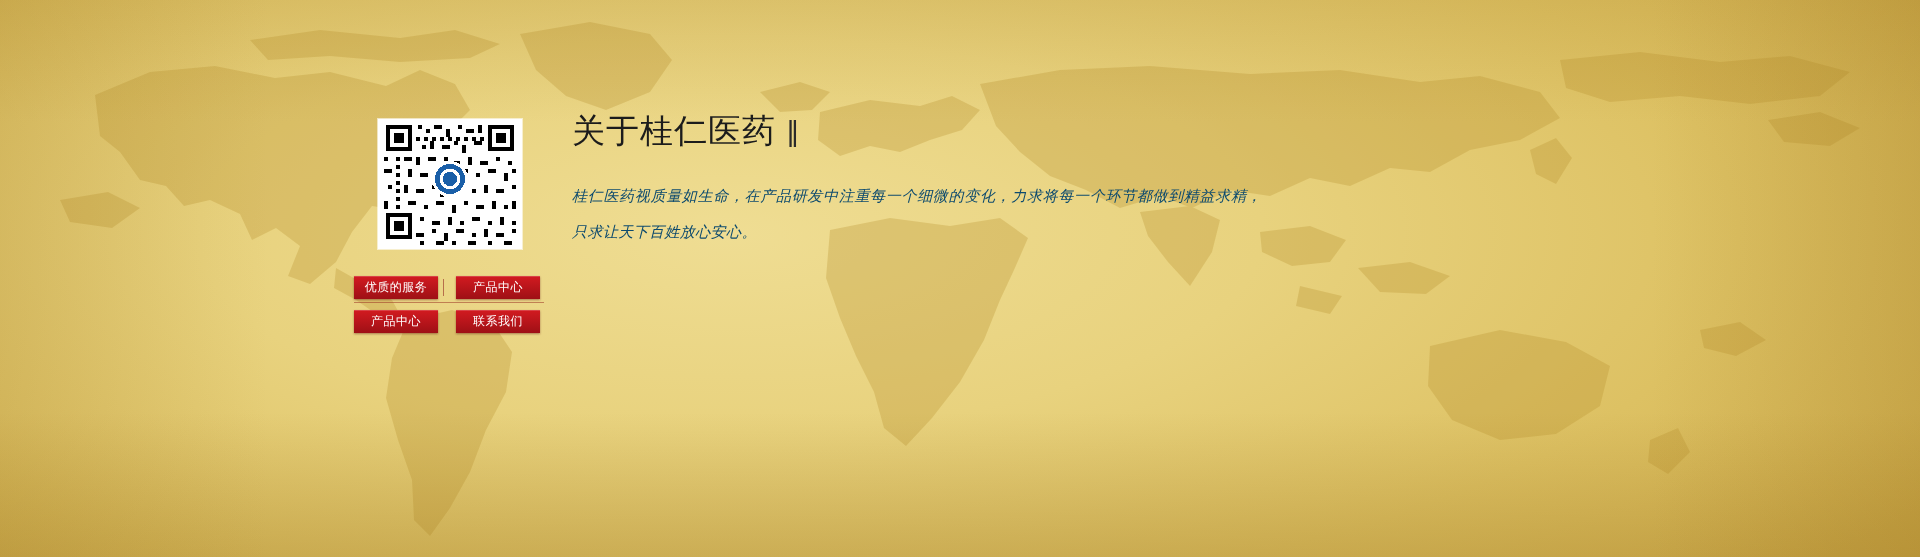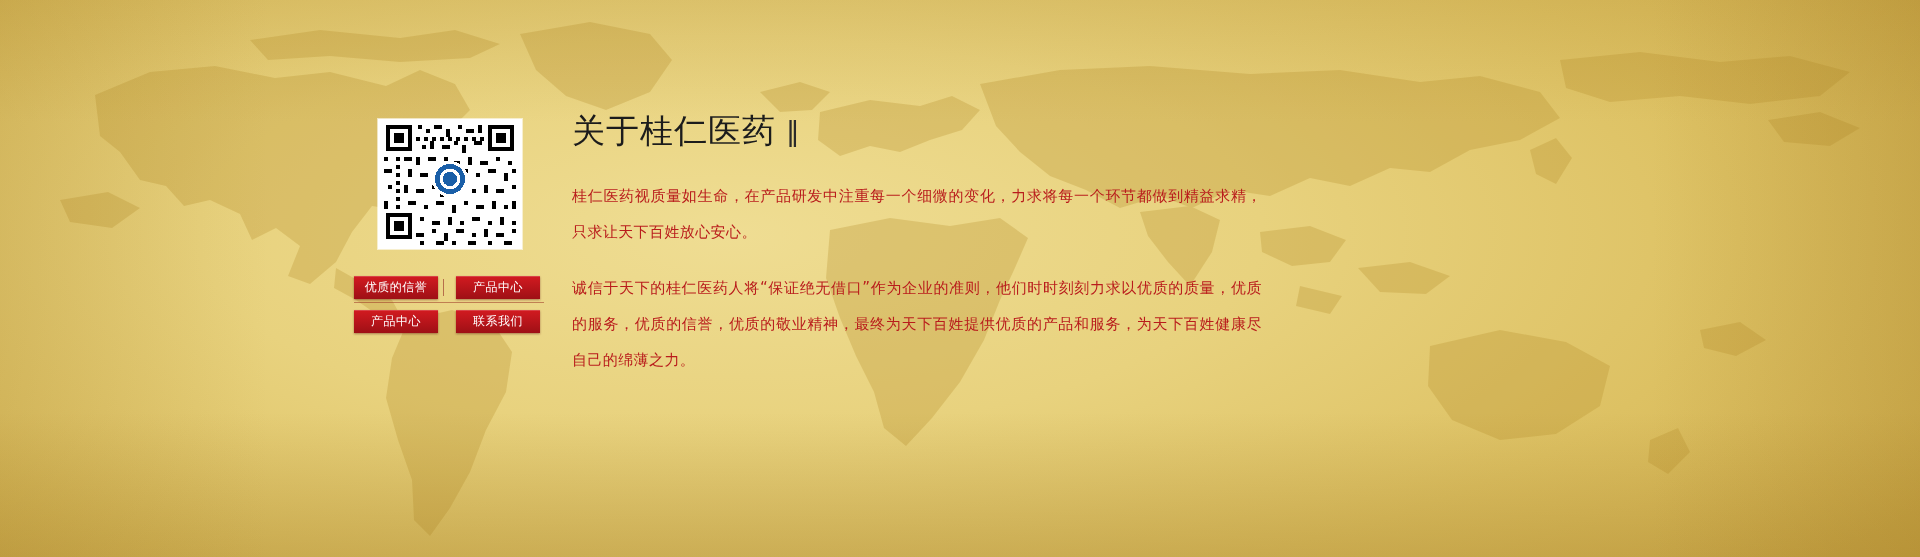--- a/index.html
+++ b/index.html
@@ -101,24 +101,25 @@
     line-height:1;
   }
   .heading-sub{
     font-size:21px; color:#2b2b2b;
     letter-spacing:.5px; line-height:1;
   }
 
   .body-block{ margin-top:31px; }
   .para{
     font-size:15px;
-    color:#b91c1c;
+    color:#0c4a6e;
     line-height:36px;
     letter-spacing:.4px;
     text-align:justify;
+    font-style:italic;
   }
   .para + .para{ margin-top:20px; }
 </style>
 </head>
 <body>
 
 <div class="bg-root">
   <div class="bg-gradient"></div>
 
   <div class="bg-map">
@@ -293,35 +294,34 @@
         </g>
 
         <circle cx="36" cy="30" r="9" fill="#ffffff"></circle>
         <circle cx="36" cy="30" r="7.5" fill="#1a5fa8"></circle>
         <circle cx="36" cy="30" r="5.2" fill="#ffffff"></circle>
         <circle cx="36" cy="30" r="3.6" fill="#1a5fa8"></circle>
       </svg>
     </div>
 
     <div class="btn-grid">
-      <button class="btn">优质的信誉</button>
+      <button class="btn">优质的服务</button>
       <button class="btn">产品中心</button>
       <button class="btn">产品中心</button>
       <button class="btn">联系我们</button>
       <div class="btn-sep"></div>
       <div class="btn-underline"></div>
     </div>
   </div>
 
   <div class="right-col">
 
     <div class="heading-row">
       <span class="heading-main">关于桂仁医药</span>
       <span class="heading-div">‖</span>
     </div>
 
     <div class="body-block">
       <p class="para">桂仁医药视质量如生命，在产品研发中注重每一个细微的变化，力求将每一个环节都做到精益求精，只求让天下百姓放心安心。</p>
-      <p class="para">诚信于天下的桂仁医药人将“保证绝无借口”作为企业的准则，他们时时刻刻力求以优质的质量，优质的服务，优质的信誉，优质的敬业精神，最终为天下百姓提供优质的产品和服务，为天下百姓健康尽自己的绵薄之力。</p>
     </div>
 
   </div>
 </div>
 
 </body></html>

